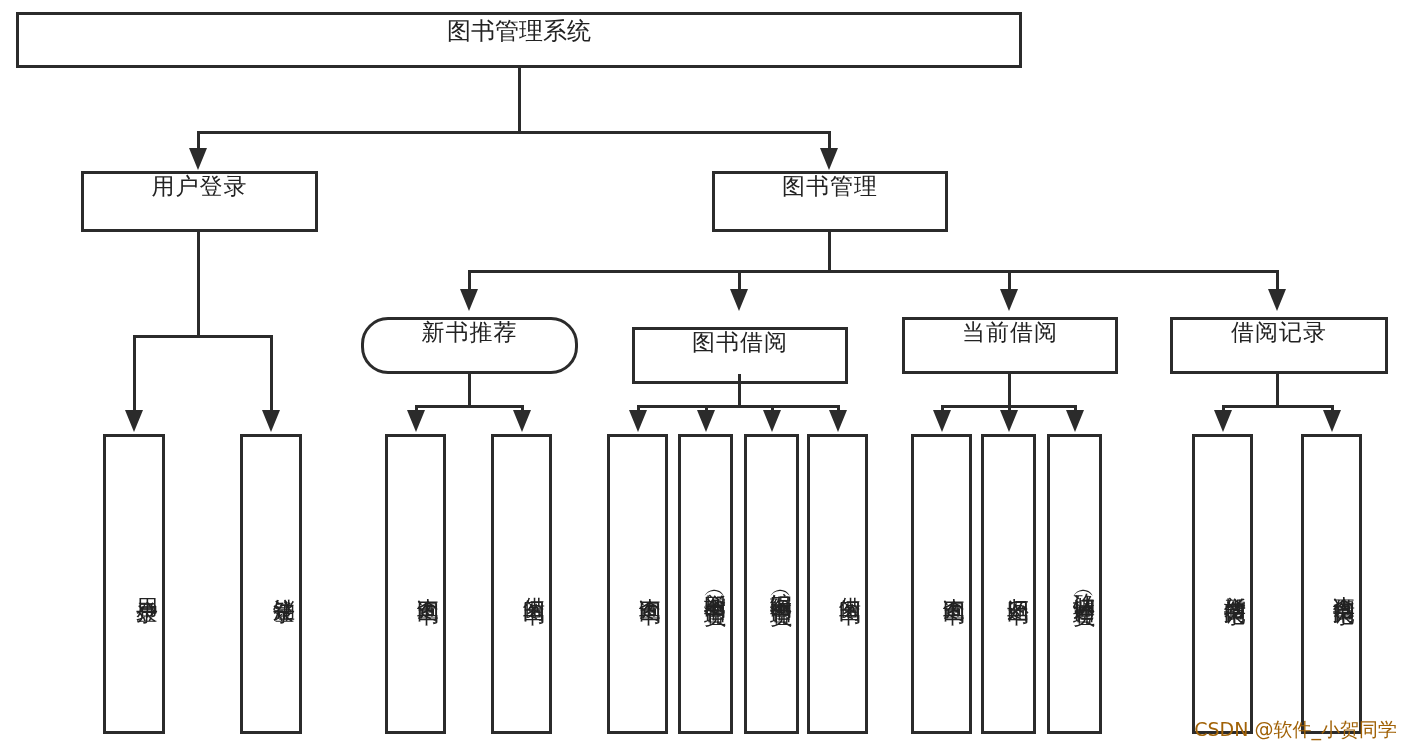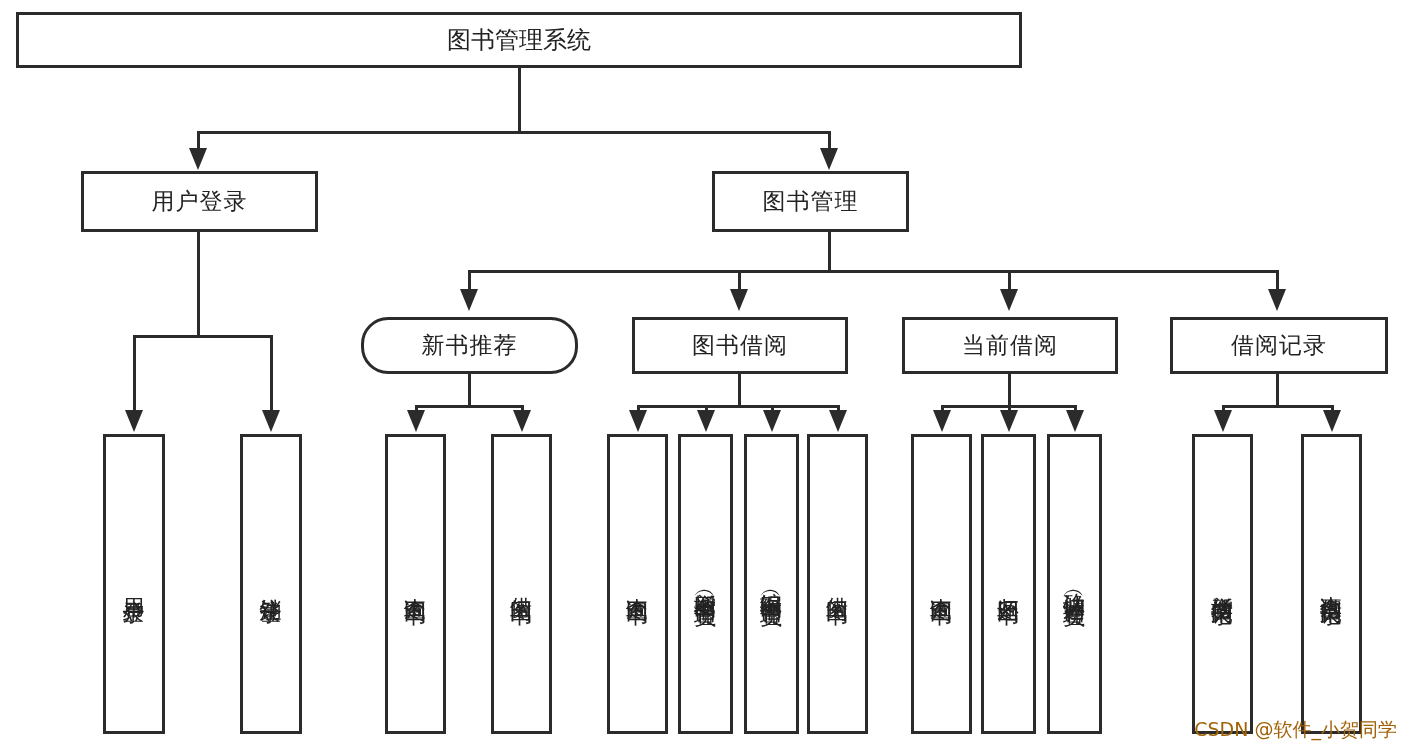--- a/index.html
+++ b/index.html
@@ -15,21 +15,21 @@
     font-family: "DejaVu Sans", "Liberation Sans", sans-serif;
     overflow: hidden;
   }
   
   .node {
     position: absolute;
     box-sizing: border-box;
     border: 3px solid #2b2b2b;
     background: #ffffff;
     display: flex;
-    align-items: center;
+    align-items: flex-start;
     justify-content: center;
     color: #222222;
   }
   .node.horiz {
     font-size: 23px;
     letter-spacing: 1px;
     line-height: 1.1;
   }
   .node.root {
     font-size: 24px;
@@ -96,21 +96,21 @@
 
   <div class="ln-v" style="left:197px; top:131px; height:22px;"></div>
   <div class="arrow" style="left:189px; top:148px;"></div>
   <div class="ln-v" style="left:828px; top:131px; height:22px;"></div>
   <div class="arrow" style="left:820px; top:148px;"></div>
 
   <div class="node horiz" style="left:81px; top:171px; width:237px; height:61px;">
     <span>用户登录</span>
   </div>
 
-  <div class="node horiz" style="left:712px; top:171px; width:197px; height:61px;">
+  <div class="node horiz" style="left:712px; top:171px; width:236px; height:61px;">
     <span>图书管理</span>
   </div>
 
   <div class="ln-v" style="left:197px; top:232px; height:104px;"></div>
   <div class="ln-h" style="left:133px; top:335px; width:140px;"></div>
   <div class="ln-v" style="left:133px; top:335px; height:78px;"></div>
   <div class="arrow" style="left:125px; top:410px;"></div>
   <div class="ln-v" style="left:270px; top:335px; height:78px;"></div>
   <div class="arrow" style="left:262px; top:410px;"></div>
 
@@ -121,21 +121,21 @@
   <div class="ln-v" style="left:738px; top:270px; height:22px;"></div>
   <div class="arrow" style="left:730px; top:289px;"></div>
   <div class="ln-v" style="left:1008px; top:270px; height:22px;"></div>
   <div class="arrow" style="left:1000px; top:289px;"></div>
   <div class="ln-v" style="left:1276px; top:270px; height:22px;"></div>
   <div class="arrow" style="left:1268px; top:289px;"></div>
 
   <div class="node horiz" style="left:361px; top:317px; width:217px; height:57px;border-radius:27px;">
     <span>新书推荐</span>
   </div>
-  <div class="node horiz" style="left:632px; top:317px; width:216px; height:57px;">
+  <div class="node horiz" style="left:632px; top:327px; width:216px; height:57px;">
     <span>图书借阅</span>
   </div>
   <div class="node horiz" style="left:1170px; top:317px; width:218px; height:57px;">
     <span>借阅记录</span>
   </div>
   <div class="node horiz" style="left:902px; top:317px; width:216px; height:57px;">
     <span>当前借阅</span>
   </div>
 
   <div class="ln-v" style="left:468px; top:374px; height:33px;"></div>

